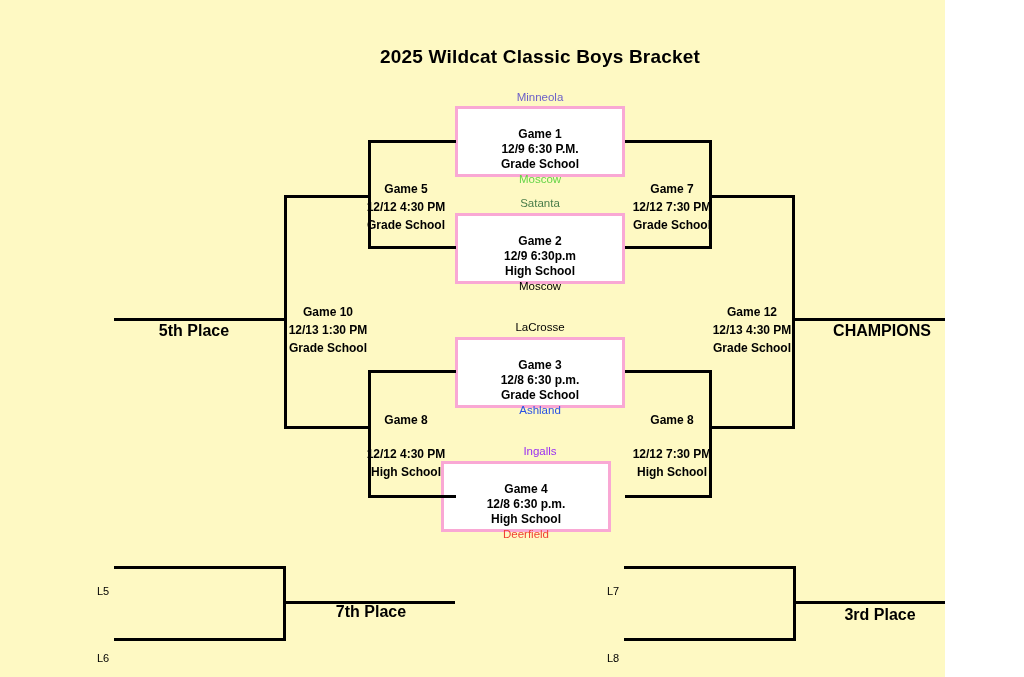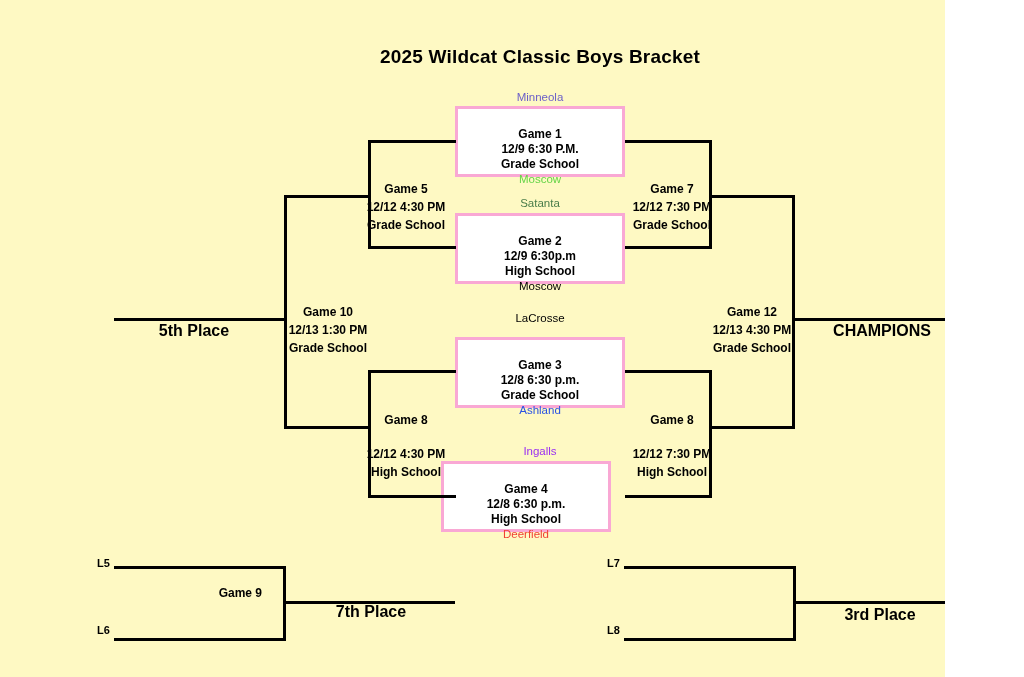--- a/index.html
+++ b/index.html
@@ -20,21 +20,21 @@
 
   .team-label { position:absolute; width:170px; text-align:center;
                 font-size:11.5px; font-weight:normal; color:#000; }
 
   .side-label { position:absolute; width:120px; text-align:center;
                 font-size:12px; font-weight:bold; line-height:18px; color:#000; }
 
   .place-label { position:absolute; width:120px; text-align:center;
                  font-size:16px; font-weight:bold; color:#000; }
 
-  .seed-label { position:absolute; font-size:11px; font-weight:bold; color:#000; }
+  .seed-label { position:absolute; font-size:11px; font-weight:normal; color:#000;margin-top:28px; }
 
   .consol-block { position:absolute; width:162px; text-align:right;
                   font-size:12px; font-weight:bold; line-height:19px; color:#000; }
 </style>
 </head>
 <body>
 
 <div class="bracket">
 
   <div class="title">2025 Wildcat Classic Boys Bracket</div>
@@ -48,21 +48,21 @@
   </div>
 
   <div class="team-label" style="left: 455px; top: 197px; color: rgb(74, 125, 74);">Satanta</div>
   <div class="game-box" style="left:455px;top:213px">
     <div class="bline">Game 2</div>
     <div class="bline">12/9 6:30p.m</div>
     <div class="bline">High School</div>
     <div class="team" style="color: rgb(0, 0, 0);">Moscow</div>
   </div>
 
-  <div class="team-label" style="left: 455px; top: 312px; color: rgb(0, 0, 0);">LaCrosse</div>
+  <div class="team-label" style="left: 455px; top: 321px; color: rgb(0, 0, 0);">LaCrosse</div>
   <div class="game-box" style="left:455px;top:337px">
     <div class="bline">Game 3</div>
     <div class="bline">12/8 6:30 p.m.</div>
     <div class="bline">Grade School</div>
     <div class="team" style="color: rgb(41, 82, 227);">Ashland</div>
   </div>
 
   <div class="team-label" style="left: 455px; top: 445px; color: rgb(155, 48, 242);">Ingalls</div>
   <div class="game-box" style="left:441px;top:461px">
     <div class="bline">Game 4</div>
@@ -136,21 +136,20 @@
   <div class="vline" style="left:792px;top:195px;height:234px"></div>
   <div class="hline" style="left:792px;top:318px;width:174px"></div>
 
   <div class="seed-label" style="left:97px;top:557px">L5</div>
   <div class="seed-label" style="left:97px;top:624px">L6</div>
   <div class="hline" style="left:114px;top:566px;width:172px"></div>
   <div class="hline" style="left:114px;top:638px;width:172px"></div>
   <div class="vline" style="left:283px;top:566px;height:75px"></div>
   <div class="hline" style="left:283px;top:601px;width:172px"></div>
   <div class="consol-block" style="left:100px;top:584px">
-    <div>Game 9</div>
   </div>
   <div class="place-label" style="left:311px;top:603px">7th Place</div>
 
   <div class="seed-label" style="left:607px;top:557px">L7</div>
   <div class="seed-label" style="left:607px;top:624px">L8</div>
   <div class="hline" style="left:624px;top:566px;width:172px"></div>
   <div class="hline" style="left:624px;top:638px;width:172px"></div>
   <div class="vline" style="left:793px;top:566px;height:75px"></div>
   <div class="hline" style="left:793px;top:601px;width:172px"></div>
   <div class="place-label" style="left:820px;top:606px">3rd Place</div>

